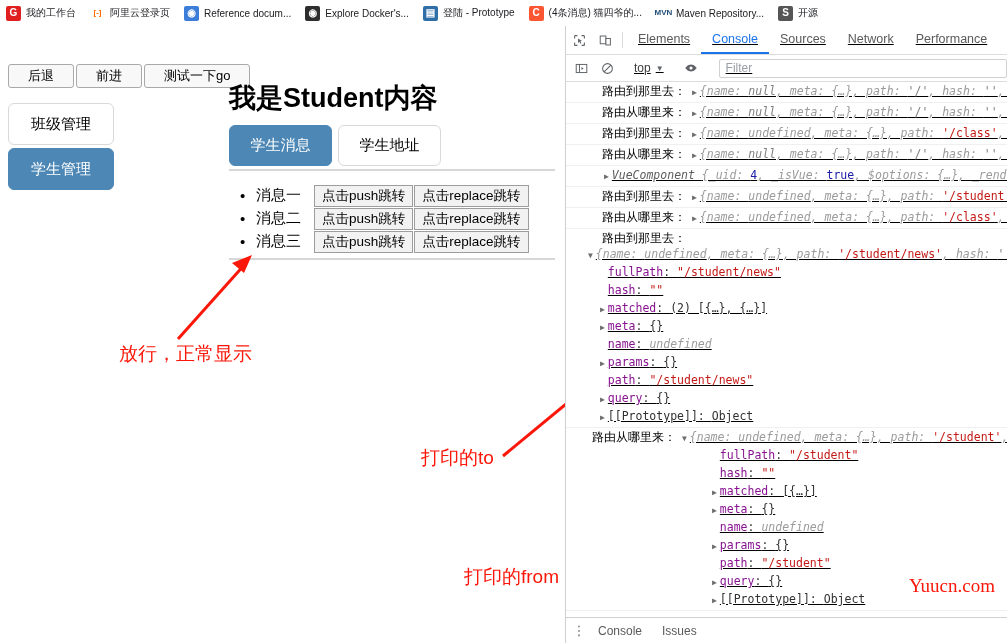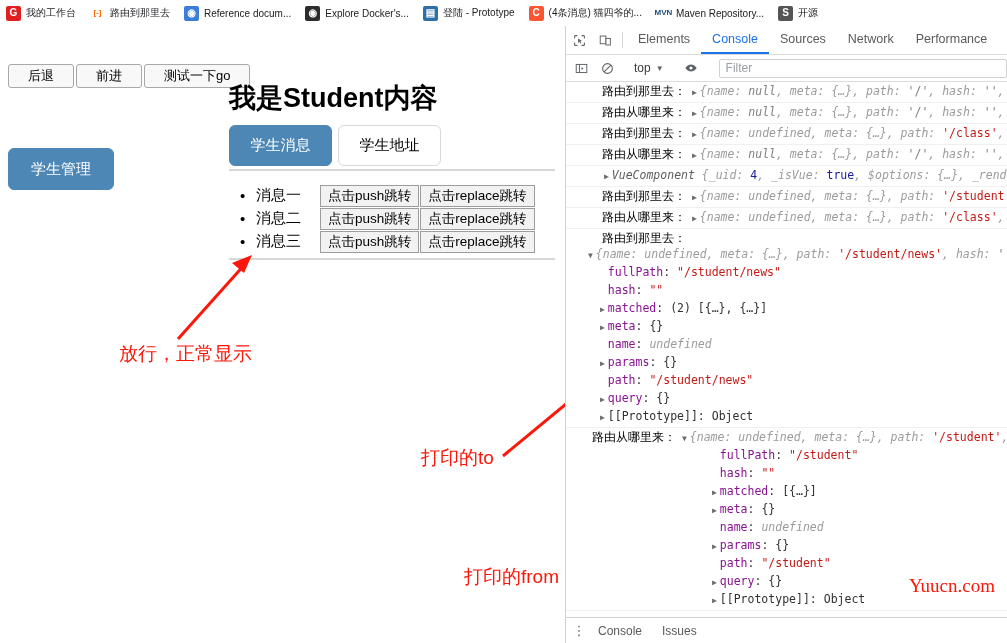--- a/index.html
+++ b/index.html
@@ -122,21 +122,21 @@
     display: flex; align-items: center;
     height: 23px;
     font-size: 15px; color: #000;
   }
   .bullet {
     width: 16px; display: inline-block;
     text-align: left;
     font-size: 15px;
     line-height: 1;
   }
-  .msgname { margin-right: 18px; white-space: nowrap; }
+  .msgname { margin-right: 12px; white-space: nowrap; }
   .pbtn {
     border: 1px solid #9d9d9d;
     background: #f2f2f2;
     font-size: 13.5px;
     padding: 1px 7px;
     color: #000;
     margin-left: 1px;
     line-height: 18px;
     cursor: pointer;
     white-space: nowrap;
@@ -157,20 +157,21 @@
   .arrow-svg { position: absolute; pointer-events: none; }
 
   
   .devtools {
     position: absolute; left: 565px; top: 26px;
     width: 442px; height: 617px;
     background: #ffffff;
     border-left: 1px solid #cfcfcf;
     font-family: "Liberation Sans", sans-serif;
     overflow: hidden;
+    text-decoration: underline;
   }
   .dt-tabbar {
     height: 29px;
     display: flex; align-items: stretch;
     border-bottom: 1px solid #dcdcdc;
     background: #ffffff;
   }
   .dt-iconbtn {
     width: 26px;
     display: flex; align-items: center; justify-content: center;
@@ -303,21 +304,21 @@
 
 <div id="root">
 
   <div class="bookmarks" id="bookmarks-bar">
       <div class="bm">
         <span class="bm-ico ico-circle" style="background: rgb(224, 32, 32); color: rgb(255, 255, 255);">G</span>
         <span class="bm-label">我的工作台</span>
       </div>
       <div class="bm">
         <span class="bm-ico" style="color: rgb(255, 106, 0); font-size: 8px;">[-]</span>
-        <span class="bm-label">路由到那里去</span>
+        <span class="bm-label">阿里云登录页</span>
       </div>
       <div class="bm">
         <span class="bm-ico ico-circle" style="background: rgb(59, 125, 216); color: rgb(255, 255, 255);">◉</span>
         <span class="bm-label">Reference docum...</span>
       </div>
       <div class="bm">
         <span class="bm-ico ico-circle" style="background: rgb(45, 45, 45); color: rgb(255, 255, 255);">◉</span>
         <span class="bm-label">Explore Docker's...</span>
       </div>
       <div class="bm">
@@ -339,20 +340,23 @@
     </div>
 
   <div class="page">
 
     <div class="navbtns" id="nav-buttons">
         <div class="navbtn">后退</div>
         <div class="navbtn">前进</div>
         <div class="navbtn">测试一下go</div>
       </div>
 
+    <div class="sidebtn" id="side-class">
+      <span>班级管理</span>
+    </div>
     <div class="sidebtn active" id="side-student">
       <span>学生管理</span>
     </div>
 
     <div class="page-title">我是Student内容</div>
 
     <div class="tabs" id="content-tabs">
         <div class="tab active">学生消息</div>
         <div class="tab">学生地址</div>
       </div>

